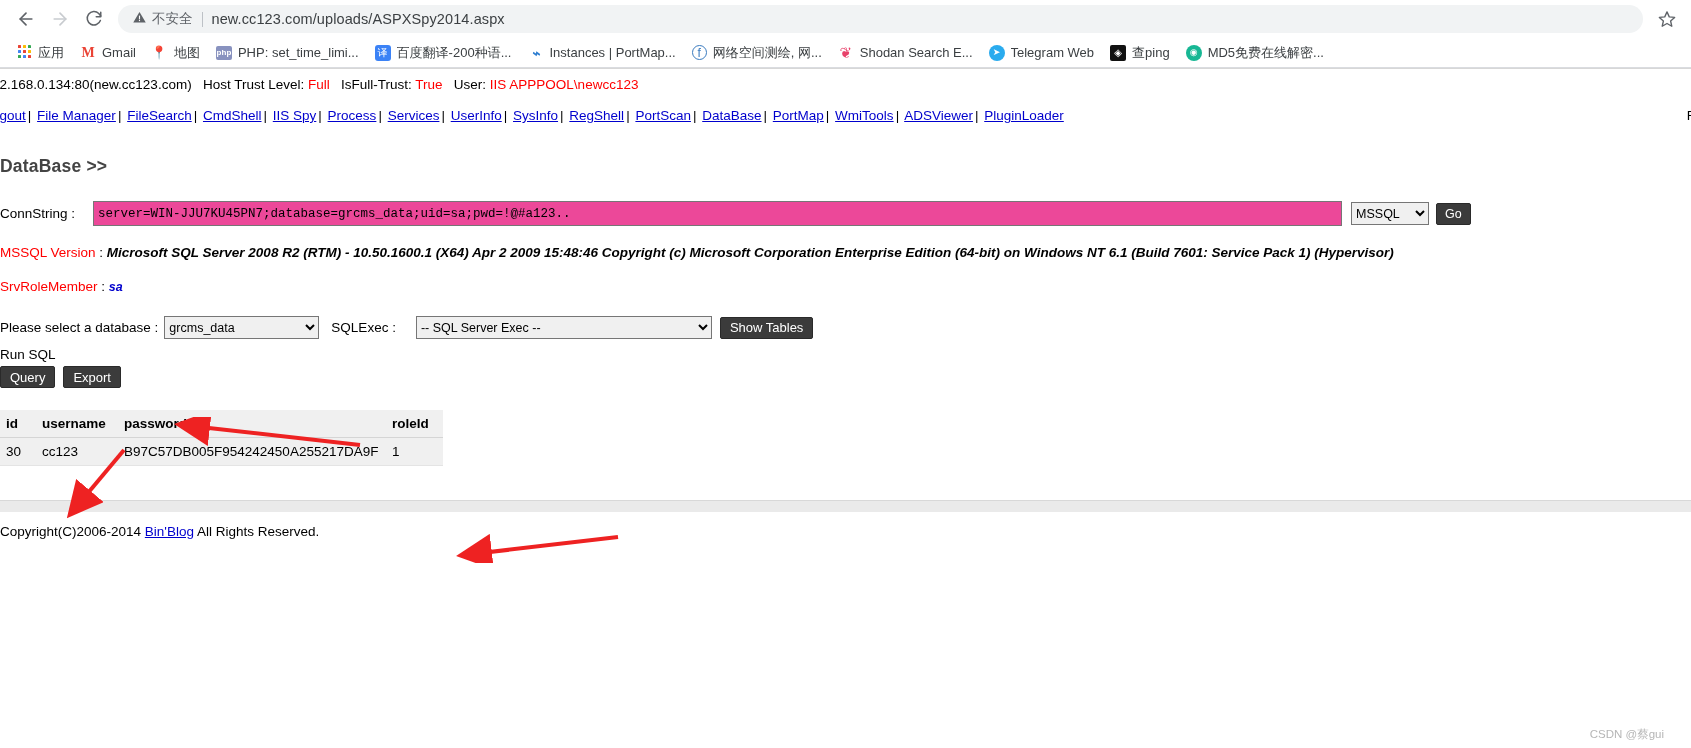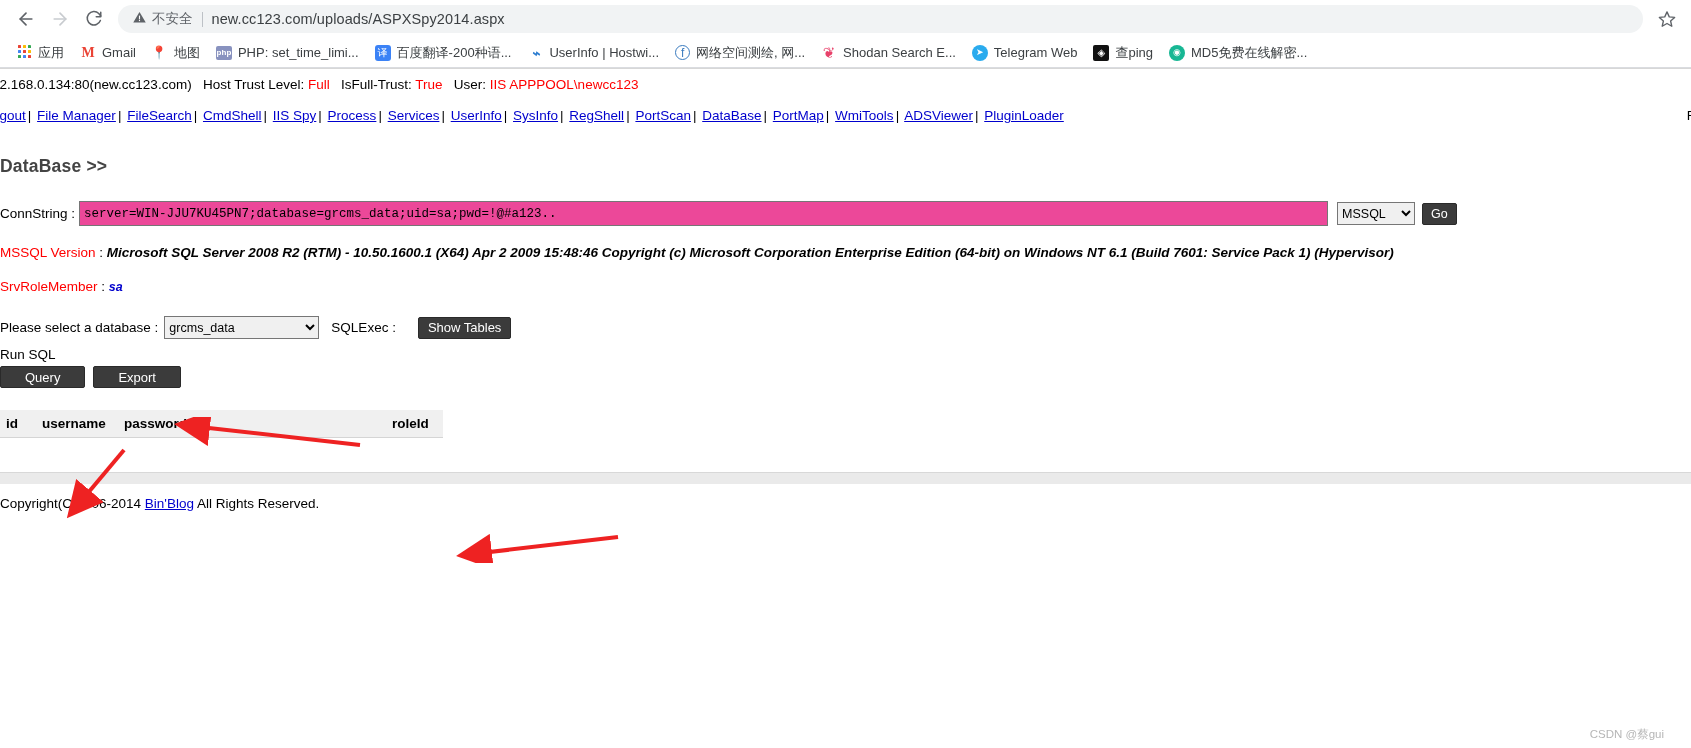--- a/index.html
+++ b/index.html
@@ -191,21 +191,21 @@
     letter-spacing: .2px;
   }
 
   
   #conn-row {
     display: flex;
     align-items: center;
     margin: 24px 0 0 8px;
     gap: 0;
   }
-  #conn-label { font-size: 13.5px; color: #000; margin-right: 4px; white-space: nowrap;}
+  #conn-label { font-size: 13.5px; color: #000; margin-right: 18px; white-space: nowrap;}
   #conn-input {
     flex: 0 0 auto;
     width: 1249px;
     height: 25px;
     border: 1px solid #767676;
     background: #ec4899;
     font-family: "Liberation Mono", monospace;
     font-size: 12.5px;
     padding: 0 4px;
     color: #000;
@@ -257,21 +257,21 @@
     gap: 0;
   }
   #dbselect-row .lbl { color:#000; margin-right:6px; white-space:nowrap;}
   #db-select {
     width: 155px;
     height: 23px;
     font-size: 12.5px;
     border: 1px solid #767676;
     background: #f0f0f0;
   }
-  #sqlexec-label { margin: 0 14px 0 12px; color:#000; white-space:nowrap;}
+  #sqlexec-label { margin: 0 20px 0 12px; color:#000; white-space:nowrap;}
   #sqlexec-select {
     width: 296px;
     height: 23px;
     font-size: 12.5px;
     border: 1px solid #767676;
     background: #f0f0f0;
   }
   #show-tables-btn {
     margin-left: 8px;
     height: 22px;
@@ -297,21 +297,21 @@
     padding: 3px 4px;
     color: #000;
     resize: none;
     outline: none;
     line-height: 1.25;
   }
 
   #action-btns { margin: 4px 0 0 8px; display:flex; gap: 8px;}
   .dark-btn {
     height: 22px;
-    padding: 0 24px;
+    padding: 0 9px;
     font-size: 13px;
     background: #3b3b3b;
     color: #fff;
     border: 1px solid #2a2a2a;
     border-radius: 2px;
     cursor: pointer;
   }
 
   
   #results-table {
@@ -442,21 +442,21 @@
     <div class="bm">
       <span class="fav fav-php">php</span>
       <span class="lbl">PHP: set_time_limi...</span>
     </div>
     <div class="bm">
       <span class="fav fav-fanyi">译</span>
       <span class="lbl">百度翻译-200种语...</span>
     </div>
     <div class="bm">
       <span class="fav fav-hostwind">⌁</span>
-      <span class="lbl">UserInfo | Hostwi...</span>
+      <span class="lbl">Instances | PortMap...</span>
     </div>
     <div class="bm">
       <span class="fav fav-fofa">f</span>
       <span class="lbl">网络空间测绘, 网...</span>
     </div>
     <div class="bm">
       <span class="fav fav-shodan">❦</span>
       <span class="lbl">Shodan Search E...</span>
     </div>
     <div class="bm">
@@ -528,20 +528,23 @@
     <div class="info-line">
       <span class="info-key">SrvRoleMember</span><span class="info-colon"> : </span><span class="info-val-role">sa</span>
     </div>
 
     <div id="dbselect-row">
       <span class="lbl">Please select a database :</span>
       <select id="db-select">
         <option>grcms_data</option>
       </select>
       <span id="sqlexec-label">SQLExec :</span>
+      <select id="sqlexec-select">
+        <option>-- SQL Server Exec --</option>
+      </select>
       <button id="show-tables-btn">Show Tables</button>
     </div>
 
     <div id="runsql-label">Run SQL</div>
 
     <div id="action-btns">
       <button class="dark-btn">Query</button>
       <button class="dark-btn">Export</button>
     </div>
 
@@ -554,20 +557,26 @@
         </colgroup>
       <thead>
         <tr>
           <th>id</th>
           <th>username</th>
           <th>password</th>
           <th>roleId</th>
         </tr>
       </thead>
       <tbody>
+        <tr>
+          <td>30</td>
+          <td>cc123</td>
+          <td>B97C57DB005F954242450A255217DA9F</td>
+          <td>1</td>
+        </tr>
       </tbody>
     </table>
 
     <div id="footer-sep"></div>
     <div id="footer">
       <span>Copyright(C)2006-2014 </span><a href="#">Bin'Blog</a><span> All Rights Reserved.</span>
     </div>
   </div>
 
   <svg class="annot" style="left:168px; top:348px;" width="200" height="36" viewBox="0 0 200 36">

